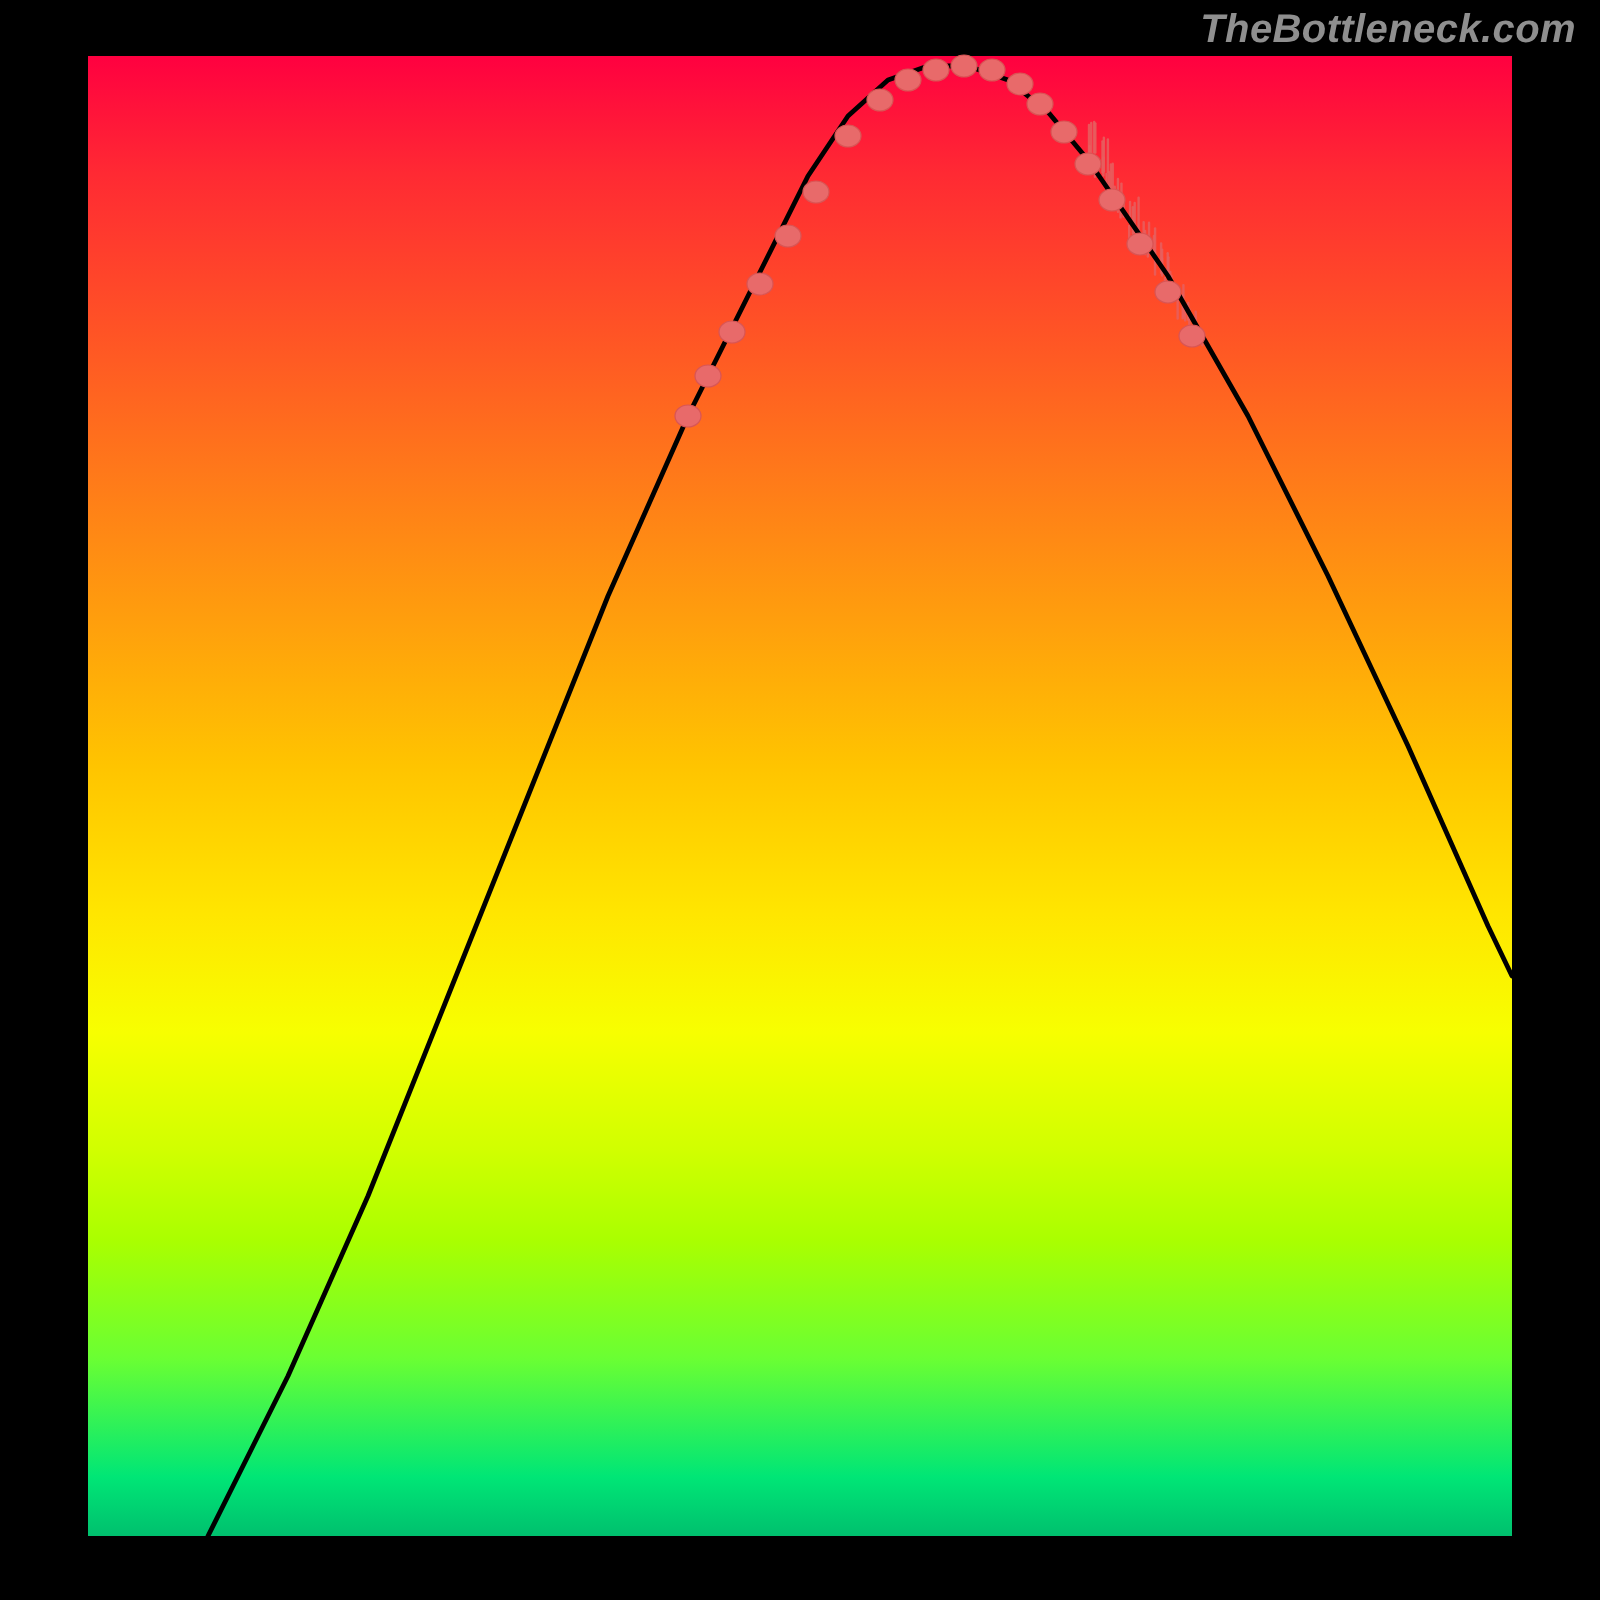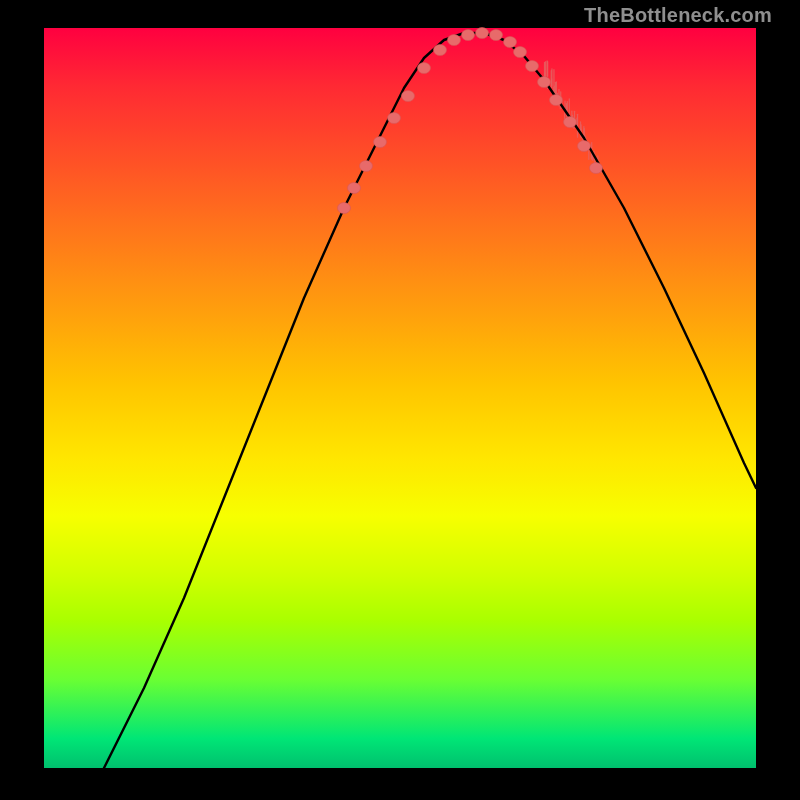--- a/index.html
+++ b/index.html
@@ -44,27 +44,28 @@
     position: absolute;
     left: 44px;
     top: 28px;
     width: 712px;
     height: 740px;
     overflow: visible;
   }
   .watermark {
     position: absolute;
     top: 4px;
-    right: 28px;
+    right: 12px;
     font-family: Arial, Helvetica, sans-serif;
     font-size: 20px;
     font-weight: 700;
     color: #8f8f8f;
     letter-spacing: 0.2px;
     user-select: none;
+    font-style: italic;
   }
 </style>
 </head>
 <body>
 
 <div class="stage">
   <div class="plot-area"></div>
 
   <svg class="lines" viewBox="0 0 712 740" preserveAspectRatio="none">
     <g id="noise-group">

